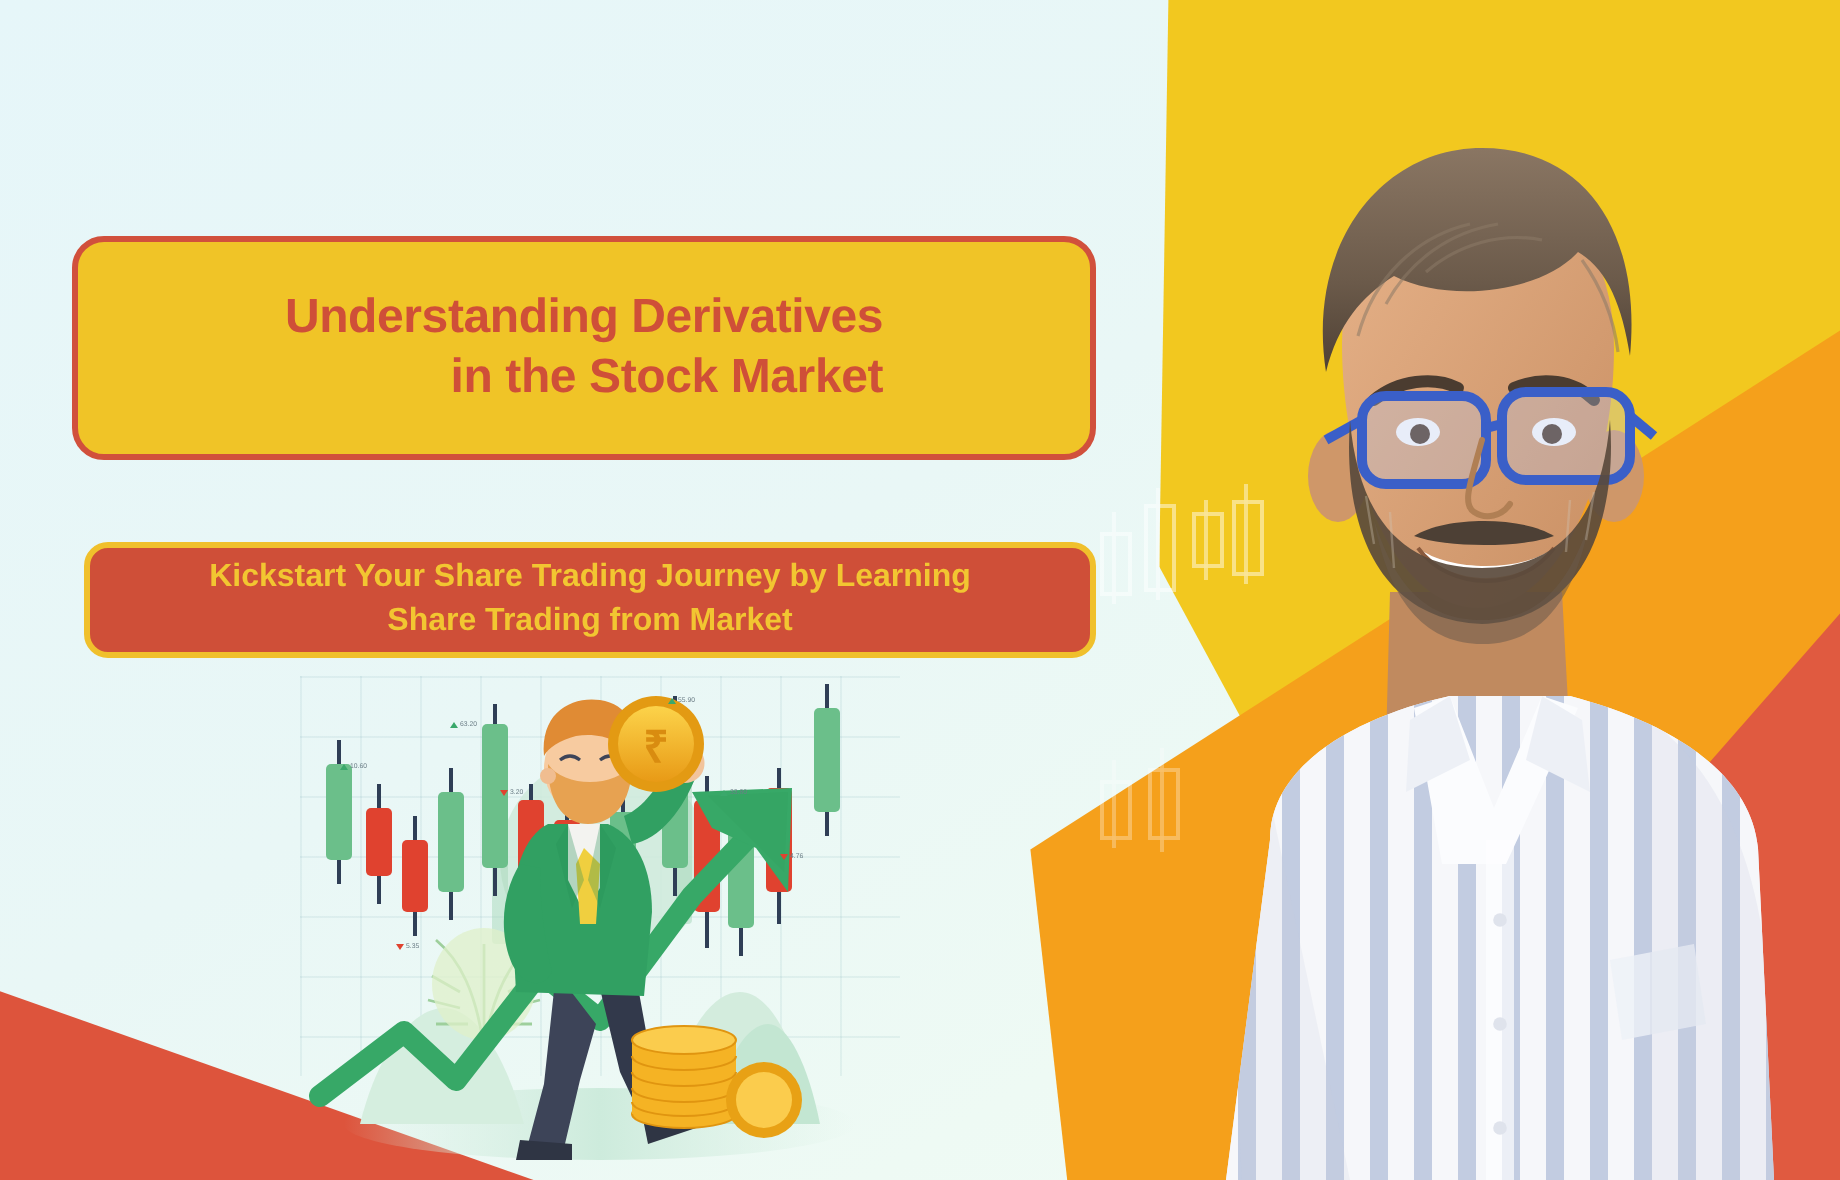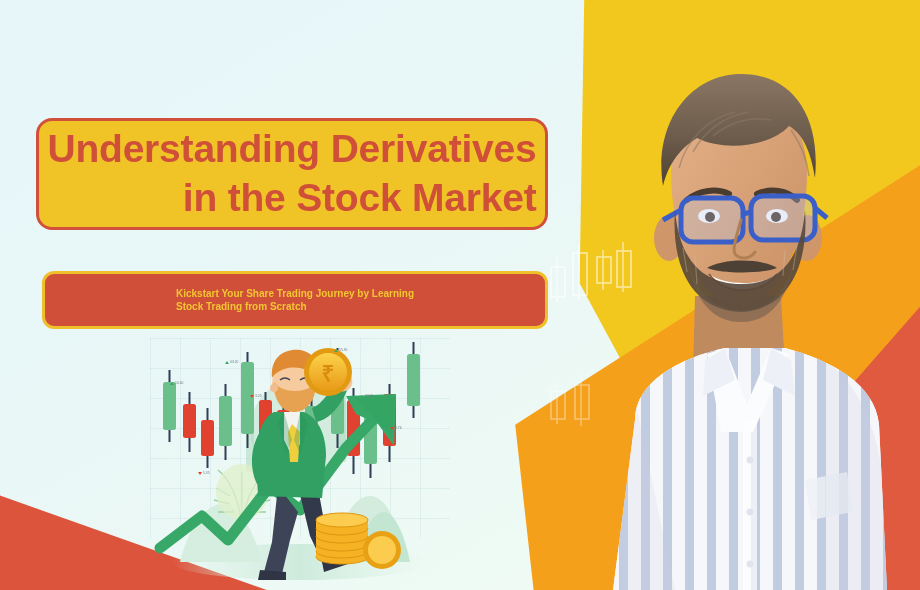--- a/index.html
+++ b/index.html
@@ -87,21 +87,21 @@
     background: #f0c427;
     border: 3px solid #d1503c;
     border-radius: 16px;
     box-sizing: border-box;
     display: flex;
     align-items: center;
     justify-content: center;
   }
   .title-text {
     color: #cf4f38;
-    font-size: 39px;
+    font-size: 24px;
     font-weight: bold;
     line-height: 1.25;
     text-align: center;
     letter-spacing: -.2px;
   }
   .title-line2 { display: block; text-align: right; }
 
   
   .subtitle-card {
     position: absolute;
@@ -112,23 +112,24 @@
     background: #cf4f38;
     border: 3px solid #f0c02c;
     border-radius: 12px;
     box-sizing: border-box;
     display: flex;
     align-items: center;
     justify-content: center;
   }
   .subtitle-text {
     color: #f2c631;
-    font-size: 10px;
+    font-size: 16px;
     font-weight: bold;
     line-height: 1.35;
+    text-align: center;
   }
   .subtitle-line2 { display: block; }
 
   
   .illustration {
     position: absolute;
     left: 150px;
     top: 336px;
     width: 300px;
     height: 254px;
@@ -447,17 +448,17 @@
   <div class="title-card">
     <div class="title-text">
       <span>Understanding Derivatives</span>
       <span class="title-line2">in the Stock Market</span>
     </div>
   </div>
 
   <div class="subtitle-card">
     <div class="subtitle-text">
       <span>Kickstart Your Share Trading Journey by Learning</span>
-      <span class="subtitle-line2">Stock Trading from Scratch</span>
+      <span class="subtitle-line2">Share Trading from Market</span>
     </div>
   </div>
 
 </div>
 
 </body></html>

